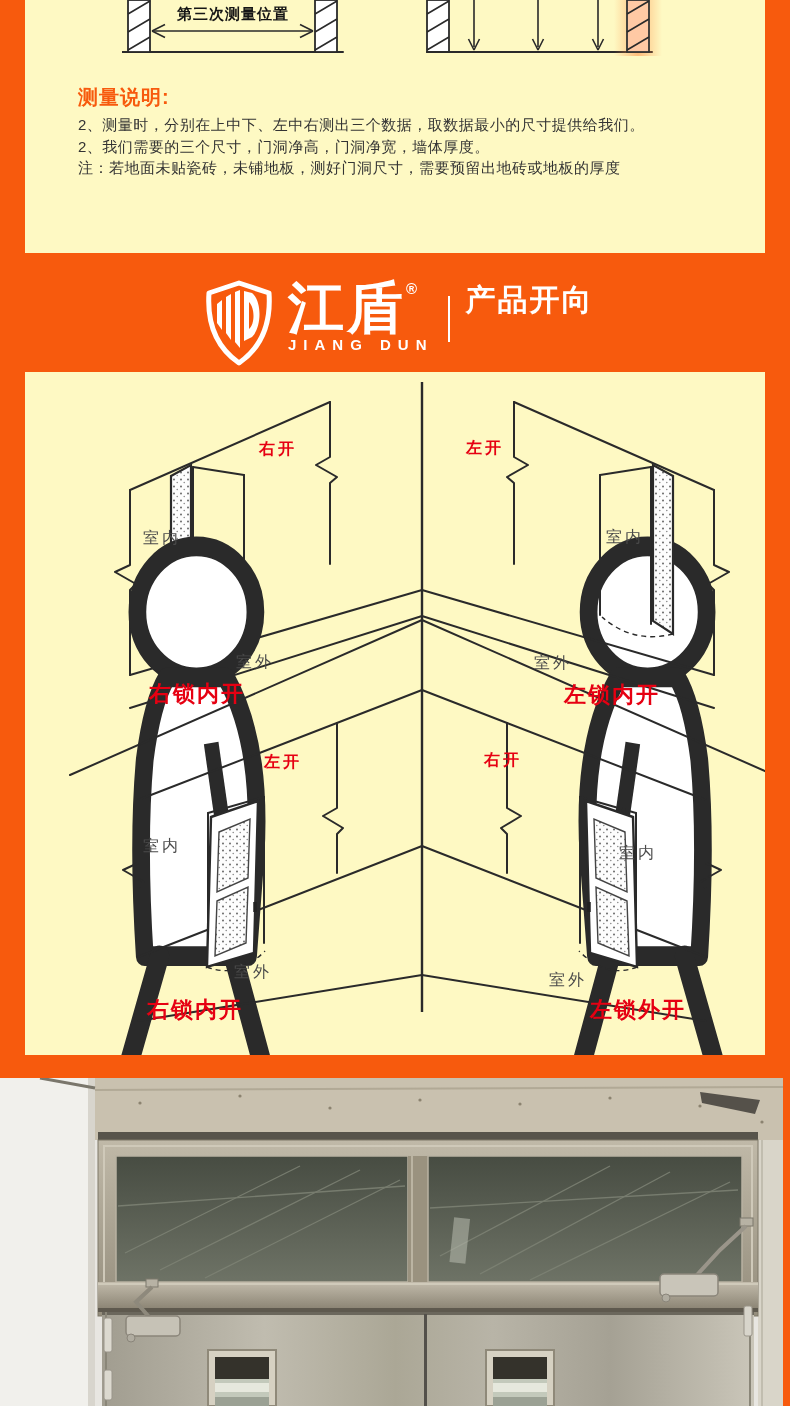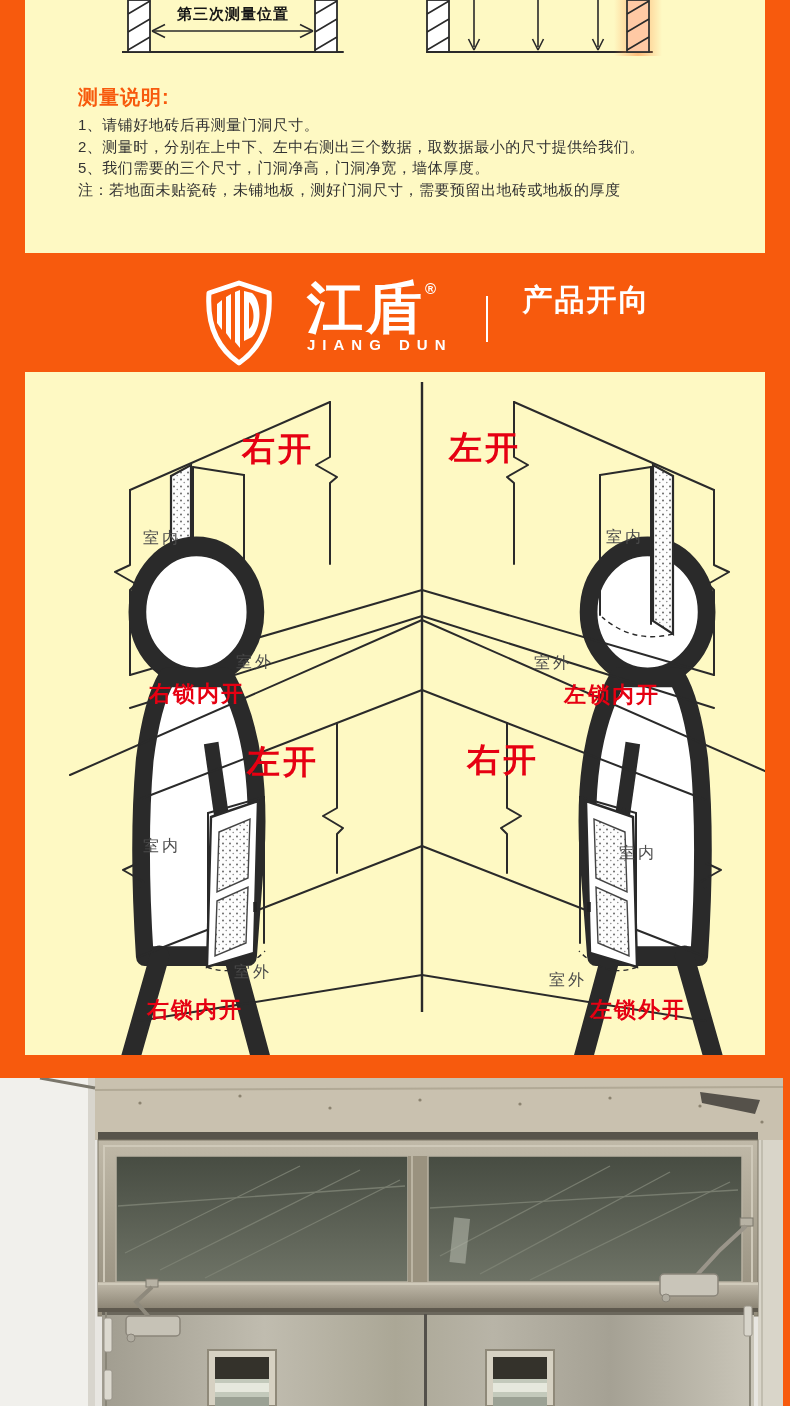--- a/index.html
+++ b/index.html
@@ -7,29 +7,29 @@
         font-family:"Liberation Sans",sans-serif;margin:0 auto;}
   .card{position:absolute;background:#fef9c3;}
   #card-top{left:25px;top:0;width:740px;height:253px;}
   #card-diagrams{left:25px;top:372px;width:740px;height:683px;}
   .abs{position:absolute;}
   .ctr{transform:translate(-50%,-50%);white-space:nowrap;}
   .measure-label{font-size:15px;font-weight:600;color:#151515;letter-spacing:1px;}
   .notes-heading{font-size:20px;font-weight:bold;color:#F75A0D;letter-spacing:1px;}
   .notes-lines{font-size:15px;color:#333333;line-height:21.5px;letter-spacing:0.5px;}
   
-  .logo-row{position:absolute;left:202px;top:280px;display:flex;align-items:flex-start;gap:19px;}
+  .logo-row{position:absolute;left:202px;top:280px;display:flex;align-items:flex-start;}
   .brand-cn-row{display:flex;align-items:flex-start;}
   .brand-cn{font-size:56px;font-weight:bold;color:#ffffff;line-height:1;letter-spacing:3px;}
   .reg{font-size:15px;font-weight:bold;color:#ffffff;margin-top:0px;}
   .brand-en{font-size:15px;font-weight:bold;color:#ffffff;letter-spacing:7px;margin-top:0;}
   .logo-divider{width:2px;height:46px;background:#ffffff;margin:16px 16px 0 14px;}
   .section-title{font-size:30px;font-weight:bold;color:#ffffff;letter-spacing:2px;}
   
-  .q-dir{font-size:33px;font-weight:bold;color:#E60012;letter-spacing:3px;}
+  .q-dir{font-size:16px;font-weight:bold;color:#E60012;letter-spacing:3px;}
   .q-lock{font-size:22px;font-weight:bold;color:#E60012;letter-spacing:2px;}
   .q-room{font-size:16px;color:#4a4a4a;letter-spacing:3px;}
   
   .ln{fill:none;stroke:#2a2a2a;stroke-width:2;stroke-linejoin:round;stroke-linecap:round;}
   .thin{fill:none;stroke:#2a2a2a;stroke-width:1.6;}
 </style>
 </head>
 <body>
 
 <div class="page">
@@ -65,23 +65,22 @@
         <path class="thin" d="M118,0 L118,47 M118,50 L112.5,39 M118,50 L123.5,39"></path>
         <path class="thin" d="M178,0 L178,47 M178,50 L172.5,39 M178,50 L183.5,39"></path>
       </g>
       <rect x="194" y="0" width="48" height="56" fill="url(#gl)"></rect>
       <rect x="207" y="0" width="22" height="52" fill="#FFC9A4" stroke="#333333" stroke-width="1.8"></rect>
       <path class="thin" d="M207,14 L229,1 M207,32 L229,19 M207,50 L229,37"></path>
     </svg>
 
     <div class="abs notes-heading" style="left:53px;top:84px;">测量说明:</div>
     <div class="abs notes-lines" style="left:53px;top:114px;width:660px;">
-      <div>1、请铺好地砖后再测量门洞尺寸。</div>
       <div>2、测量时，分别在上中下、左中右测出三个数据，取数据最小的尺寸提供给我们。</div>
-      <div>5、我们需要的三个尺寸，门洞净高，门洞净宽，墙体厚度。</div>
+      <div>2、我们需要的三个尺寸，门洞净高，门洞净宽，墙体厚度。</div>
       <div>注：若地面未贴瓷砖，未铺地板，测好门洞尺寸，需要预留出地砖或地板的厚度</div>
     </div>
   </div>
 
   <div class="logo-row">
     <svg width="74" height="86" viewBox="0 0 74 86" style="margin-right:12px;">
       <path d="M37,3 L67,13 C69,42 60,67 37,83 C14,67 5,42 7,13 Z" fill="none" stroke="#ffffff" stroke-width="5" stroke-linejoin="round"></path>
       <path d="M15,24 L20,20 L20,50 L15,43 Z" fill="#ffffff"></path>
       <path d="M24,17 L29,14 L29,60 L24,53 Z" fill="#ffffff"></path>
       <path d="M33,12 L38,10 L38,68 L33,62 Z" fill="#ffffff"></path>

